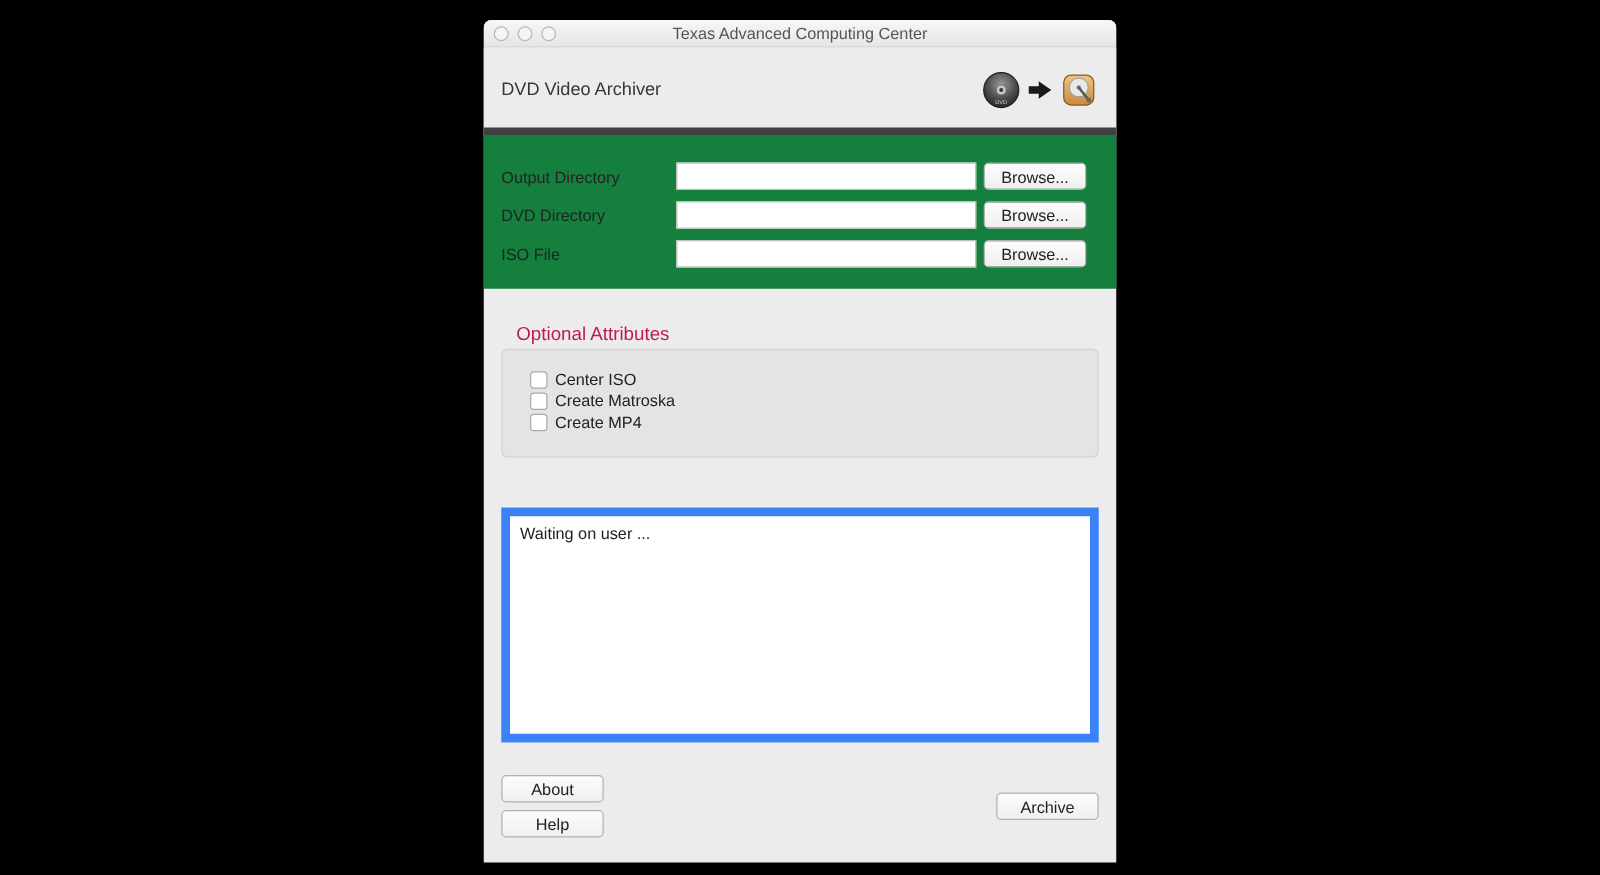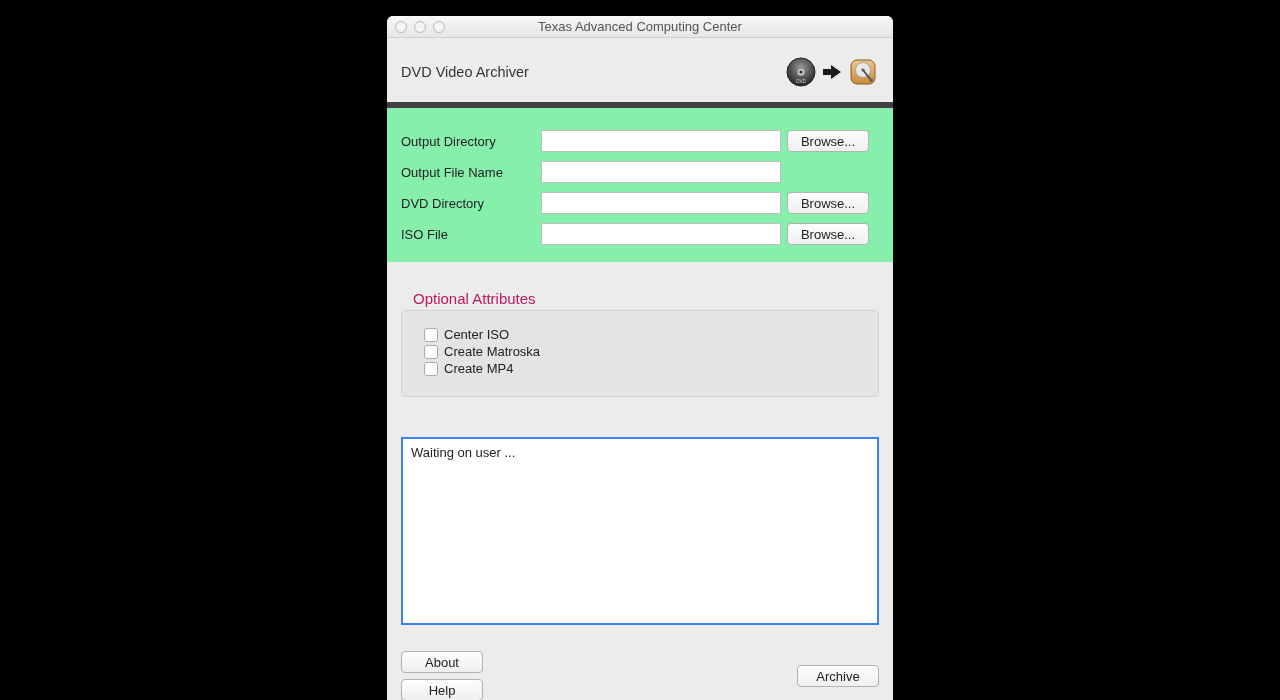--- a/index.html
+++ b/index.html
@@ -64,21 +64,21 @@
       font-size: 14.5px;
       color: #363636;
     }
     .icon-group {
       display: flex;
       align-items: center;
       gap: 4px;
     }
     .form-area {
       padding: 22px 14px 8px 14px;
-      background: #86efac;
+      background: #15803d;
     }
     .form-row {
       display: flex;
       align-items: center;
       margin-bottom: 9px;
     }
     .form-label {
       width: 140px;
       font-size: 13px;
       color: #222;
@@ -131,21 +131,21 @@
       background: #fff;
       margin-right: 6px;
     }
     .check-label {
       font-size: 13px;
       color: #222;
     }
     .log-area {
       margin: 40px 14px 14px 14px;
       background: #fff;
-      border: 2px solid #3b82f6;
+      border: 7px solid #3b82f6;
       height: 188px;
       padding: 6px 8px;
       font-size: 13px;
       color: #222;
     }
     .footer {
       padding: 12px 14px 20px 14px;
       display: flex;
       align-items: center;
       justify-content: space-between;
@@ -214,24 +214,20 @@
     </div>
   </div>
 
   <div class="form-area">
     <div class="form-row">
       <div class="form-label">Output Directory</div>
       <input class="text-input" value="" style="">
       <button class="browse-btn">Browse...</button>
     </div>
     <div class="form-row">
-      <div class="form-label">Output File Name</div>
-      <input class="text-input" value="" style="">
-    </div>
-    <div class="form-row">
       <div class="form-label">DVD Directory</div>
       <input class="text-input" value="" style="">
       <button class="browse-btn">Browse...</button>
     </div>
     <div class="form-row">
       <div class="form-label">ISO File</div>
       <input class="text-input" value="" style="">
       <button class="browse-btn">Browse...</button>
     </div>
   </div>

